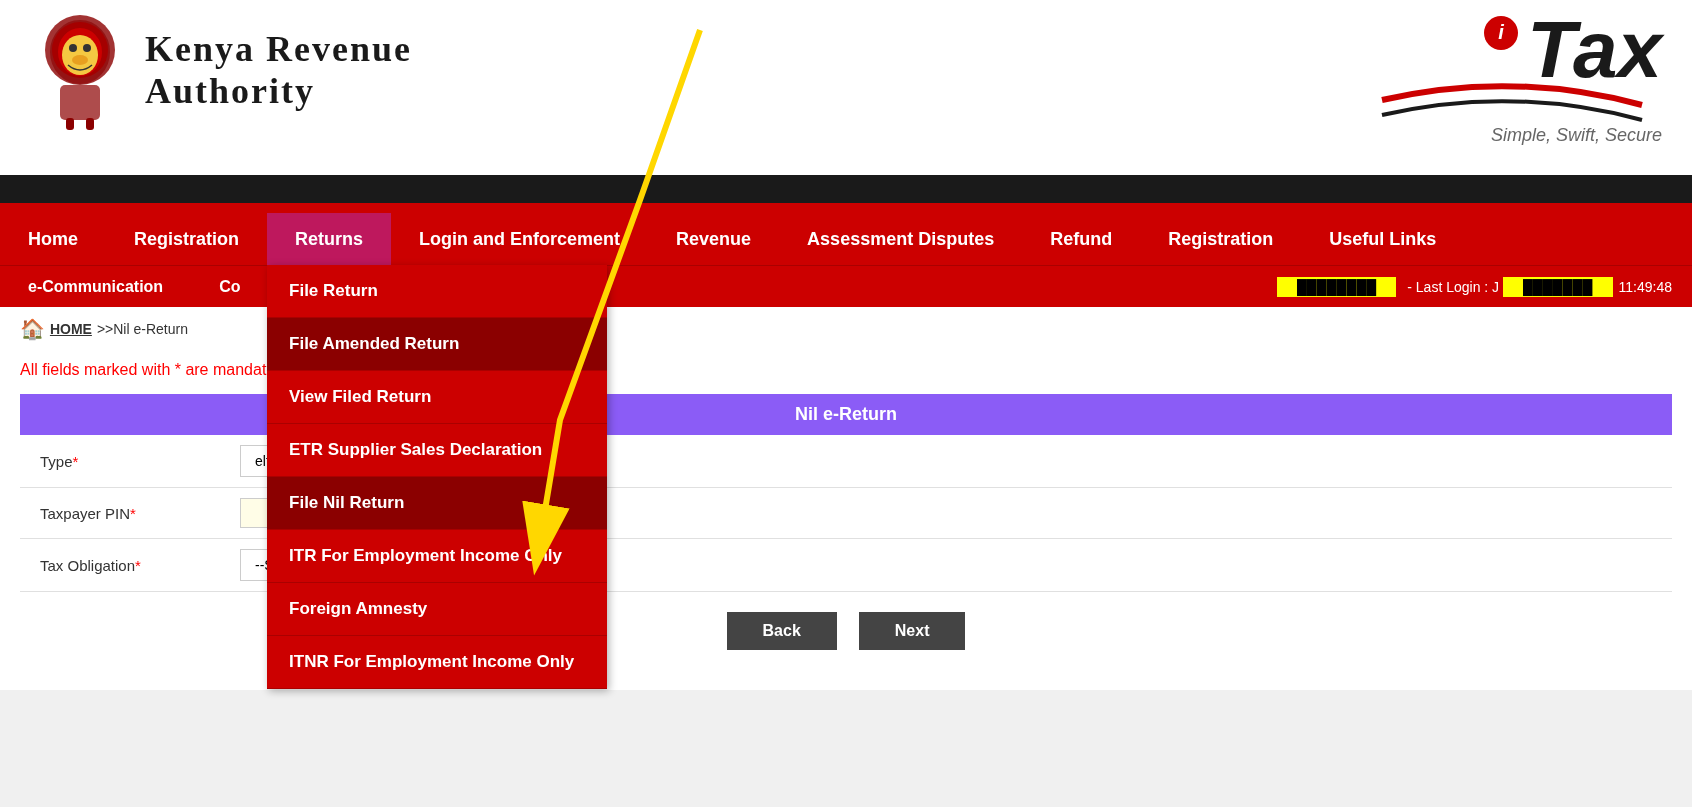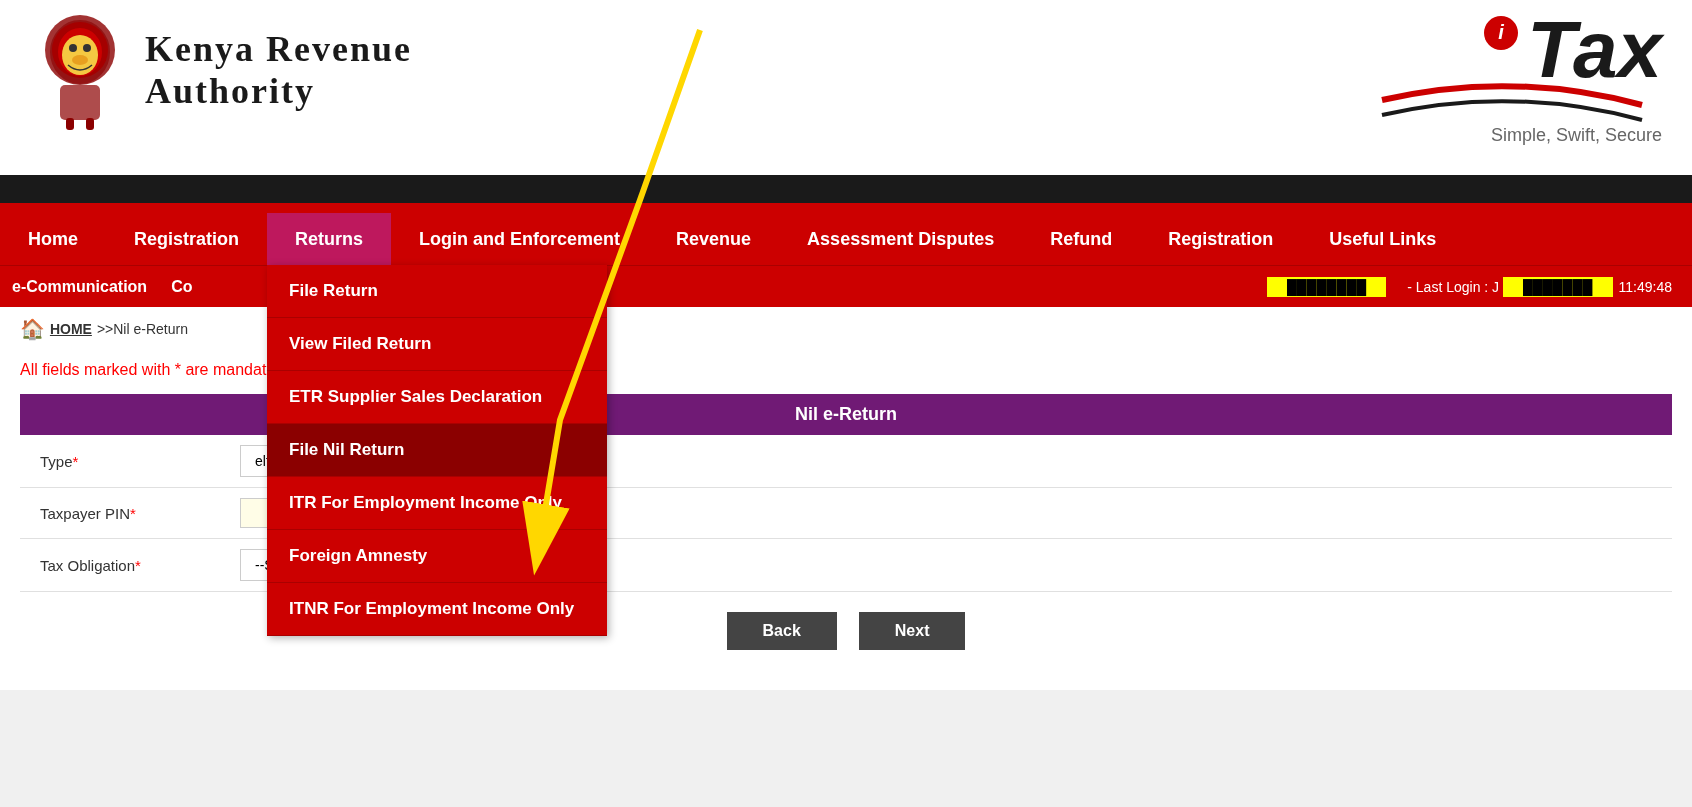--- a/index.html
+++ b/index.html
@@ -41,20 +41,21 @@
 
     .itax-logo {
       display: flex;
       flex-direction: column;
       align-items: flex-end;
     }
 
     .itax-tagline {
       font-size: 18px;
       color: #666;
+      font-style: italic;
       margin-top: -5px;
     }
 
     
     .bar-black {
       background: #1a1a1a;
       height: 28px;
       width: 100%;
     }
 
@@ -97,21 +98,21 @@
       align-items: center;
       padding: 0;
       height: 42px;
       border-top: 1px solid #aa0000;
     }
 
     .secondary-nav .nav-item {
       color: white;
       font-size: 16px;
       font-weight: bold;
-      padding: 0 12px;
+      padding: 0 28px;
       height: 100%;
       display: flex;
       align-items: center;
       cursor: pointer;
     }
 
     
     .login-bar {
       background: #cc0000;
       padding: 4px 20px;
@@ -169,21 +170,21 @@
       background: white;
       padding: 10px 20px 20px;
     }
 
     .form-table {
       width: 100%;
       border-collapse: collapse;
     }
 
     .nil-return-header {
-      background: #701a75;
+      background: #8b5cf6;
       color: white;
       text-align: center;
       font-size: 18px;
       font-weight: bold;
       padding: 10px;
     }
 
     .form-row {
       border-bottom: 1px solid #e0e0e0;
     }
@@ -344,20 +345,23 @@
     <div class="nav-item">
       <span>Registration</span>
     </div>
     <div class="nav-item active nav-returns-wrapper" style="position:relative;">
       <span>Returns</span>
 
       <div class="dropdown-menu">
         <div class="dropdown-item">
           <span>File Return</span>
         </div>
+        <div class="dropdown-item highlighted">
+          <span>File Amended Return</span>
+        </div>
         <div class="dropdown-item">
           <span>View Filed Return</span>
         </div>
         <div class="dropdown-item">
           <span>ETR Supplier Sales Declaration</span>
         </div>
         <div class="dropdown-item highlighted">
           <span>File Nil Return</span>
         </div>
         <div class="dropdown-item">
@@ -394,21 +398,21 @@
   <div class="secondary-nav">
     <div class="nav-item">
       <span>e-Communication</span>
     </div>
     <div class="nav-item">
       <span>Co</span>
     </div>
     <div style="flex:1;"></div>
     <div class="login-bar" style="background:transparent; height:auto;">
       <span class="login-name" style="background:yellow; color:black; padding:2px 20px;">████████</span>
-      <span class="login-text" style="margin-left:16px;">- Last Login : J</span>
+      <span class="login-text" style="margin-left:6px;">- Last Login : J</span>
       <span class="login-date" style="background:yellow; color:black; padding:2px 20px; margin-left:4px;">███████</span>
       <span class="login-text" style="margin-left:6px;">11:49:48</span>
     </div>
   </div>
 
   <div class="breadcrumb-bar">
     <span class="breadcrumb-home-icon">🏠</span>
     <span style="font-size:14px; color:#333; font-weight:bold; text-decoration:underline; cursor:pointer;">HOME</span>
     <span style="font-size:14px; color:#333;">&gt;&gt;Nil e-Return</span>
   </div>

